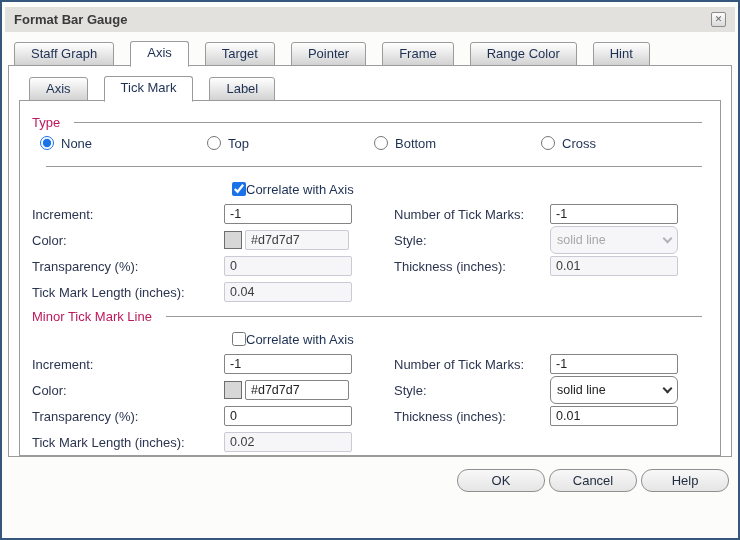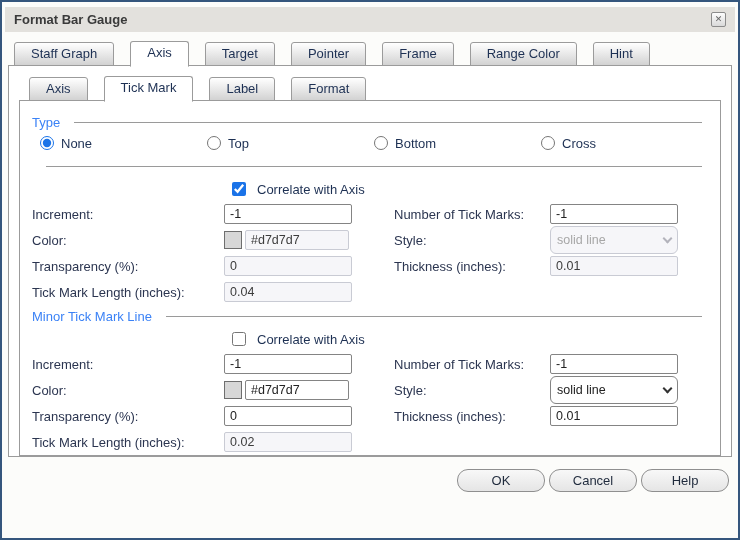--- a/index.html
+++ b/index.html
@@ -40,30 +40,30 @@
     position:relative; border:1px solid #9b9b9b; margin:-1px 6px 0; background:#fff;
     padding:0 10px 12px; height:392px;
   }
   .inner-panel{
     border:1px solid #9b9b9b; margin-top:-1px; background:#fff;
     padding:10px 12px 14px; height:356px;
   }
 
   
   .sect{ display:flex; align-items:center; height:18px; margin-top:2px; }
-  .sect-label{ color:#3b82f6; font-size:13px; white-space:nowrap; }
+  .sect-label{ color:#be185d; font-size:13px; white-space:nowrap; }
   .sect-line{ flex:1; height:1px; background:#9a9a9a; margin:0 6px 0 14px; }
 
   
   .radio-row{ display:flex; align-items:center; height:24px; padding-left:8px; }
   .radio-opt{ display:flex; align-items:center; gap:7px; width:195px; font-size:13px; color:#1d3053; }
   input[type=radio]{ width:14px; height:14px; accent-color:#1a73e8; margin:0; }
 
   
-  .check-row{ display:flex; align-items:center; gap:11px; padding-left:200px; height:24px;
+  .check-row{ display:flex; align-items:center; gap:0; padding-left:200px; height:24px;
               font-size:13px; color:#1d3053; margin-top:2px; }
   input[type=checkbox]{ width:14px; height:14px; accent-color:#1a73e8; margin:0; }
 
   
   .frow{ display:flex; align-items:center; height:26px; font-size:13px; color:#2b3550; }
   .lbl{ width:192px; }
   .cell{ width:128px; display:flex; align-items:center; gap:3px; }
   .lbl2{ width:156px; margin-left:42px; }
 
   input.txt{
@@ -111,21 +111,20 @@
     <span class="tab">Range Color</span>
     <span class="tab">Hint</span>
   </div>
 
   <div class="outer-content">
 
     <div class="tabstrip inner-strip">
       <span class="tab">Axis</span>
       <span class="tab selected">Tick Mark</span>
       <span class="tab">Label</span>
-      <span class="tab">Format</span>
     </div>
 
     <div class="inner-panel">
 
       <div class="sect">
         <span class="sect-label">Type</span>
         <span class="sect-line"></span>
       </div>
       <div class="radio-row">
         <label class="radio-opt">

